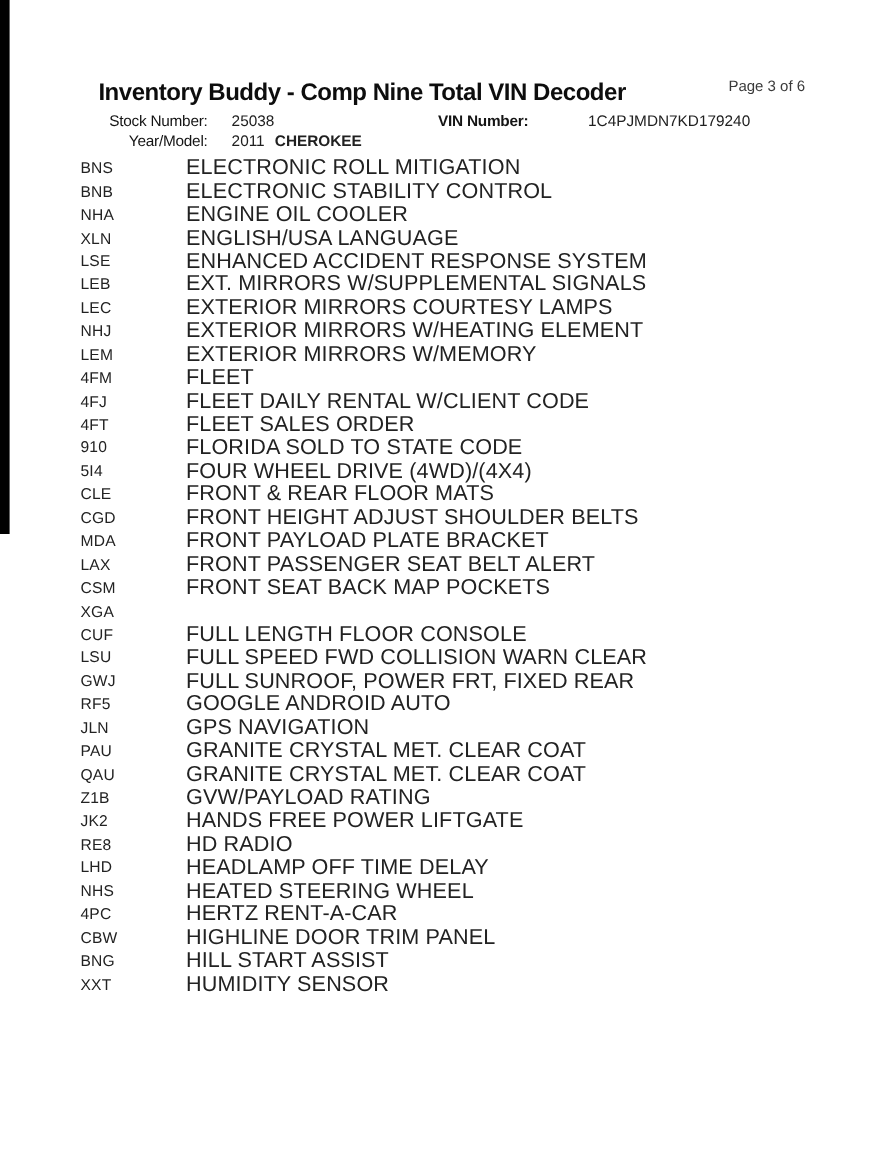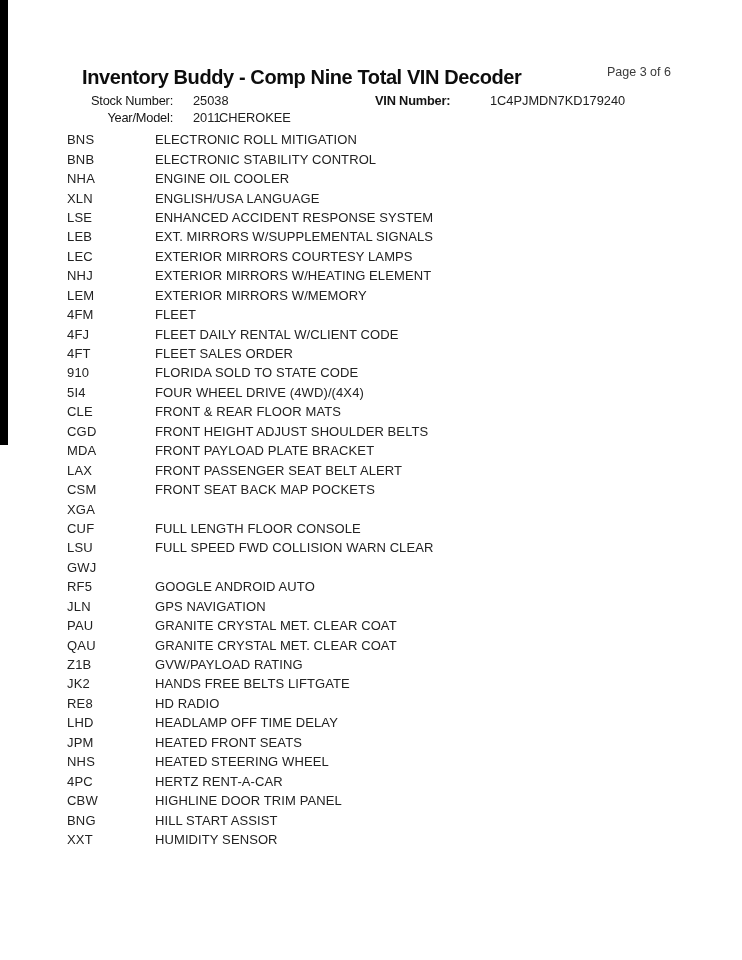--- a/index.html
+++ b/index.html
@@ -64,26 +64,27 @@
     color: #141414;
   }
   .field-value {
     position: absolute;
     left: 181px;
     color: #202020;
     margin-left: 12px;
   }
   .model-value {
     position: absolute;
-    left: 219px;
+    left: 229px;
     color: #202020;
+    font-weight: bold;
   }
   .vin-label {
     position: absolute;
-    left: 375px;
+    left: 365px;
     font-weight: 700;
     letter-spacing: -0.2px;
     color: #141414;
     text-align: right;
   }
   .vin-value {
     position: absolute;
     left: 478px;
     color: #202020;
     margin-left: 12px;
@@ -105,21 +106,21 @@
     position: relative;
     margin-left: 67px;
     width: 88px;
     flex: 0 0 88px;
     white-space: nowrap;
     letter-spacing: 0.2px;
   }
   .row .desc {
     position: relative;
     white-space: nowrap;
-    font-size: 13px;
+    font-size: 18px;
     letter-spacing: 0.1px;
   }
 </style>
 </head>
 <body>
 
 <div class="scan-bar"></div>
 
 <div class="doc-title">Inventory Buddy - Comp Nine Total VIN Decoder</div>
 
@@ -221,20 +222,21 @@
     <div class="row">
       <span class="code">CUF</span>
       <span class="desc">FULL LENGTH FLOOR CONSOLE</span>
     </div>
     <div class="row">
       <span class="code">LSU</span>
       <span class="desc">FULL SPEED FWD COLLISION WARN CLEAR</span>
     </div>
     <div class="row">
       <span class="code">GWJ</span>
+      <span class="desc">FULL SUNROOF, POWER FRT, FIXED REAR</span>
     </div>
     <div class="row">
       <span class="code">RF5</span>
       <span class="desc">GOOGLE ANDROID AUTO</span>
     </div>
     <div class="row">
       <span class="code">JLN</span>
       <span class="desc">GPS NAVIGATION</span>
     </div>
     <div class="row">
@@ -244,35 +246,31 @@
     <div class="row">
       <span class="code">QAU</span>
       <span class="desc">GRANITE CRYSTAL MET. CLEAR COAT</span>
     </div>
     <div class="row">
       <span class="code">Z1B</span>
       <span class="desc">GVW/PAYLOAD RATING</span>
     </div>
     <div class="row">
       <span class="code">JK2</span>
-      <span class="desc">HANDS FREE BELTS LIFTGATE</span>
+      <span class="desc">HANDS FREE POWER LIFTGATE</span>
     </div>
     <div class="row">
       <span class="code">RE8</span>
       <span class="desc">HD RADIO</span>
     </div>
     <div class="row">
       <span class="code">LHD</span>
       <span class="desc">HEADLAMP OFF TIME DELAY</span>
     </div>
     <div class="row">
-      <span class="code">JPM</span>
-      <span class="desc">HEATED FRONT SEATS</span>
-    </div>
-    <div class="row">
       <span class="code">NHS</span>
       <span class="desc">HEATED STEERING WHEEL</span>
     </div>
     <div class="row">
       <span class="code">4PC</span>
       <span class="desc">HERTZ RENT-A-CAR</span>
     </div>
     <div class="row">
       <span class="code">CBW</span>
       <span class="desc">HIGHLINE DOOR TRIM PANEL</span>

